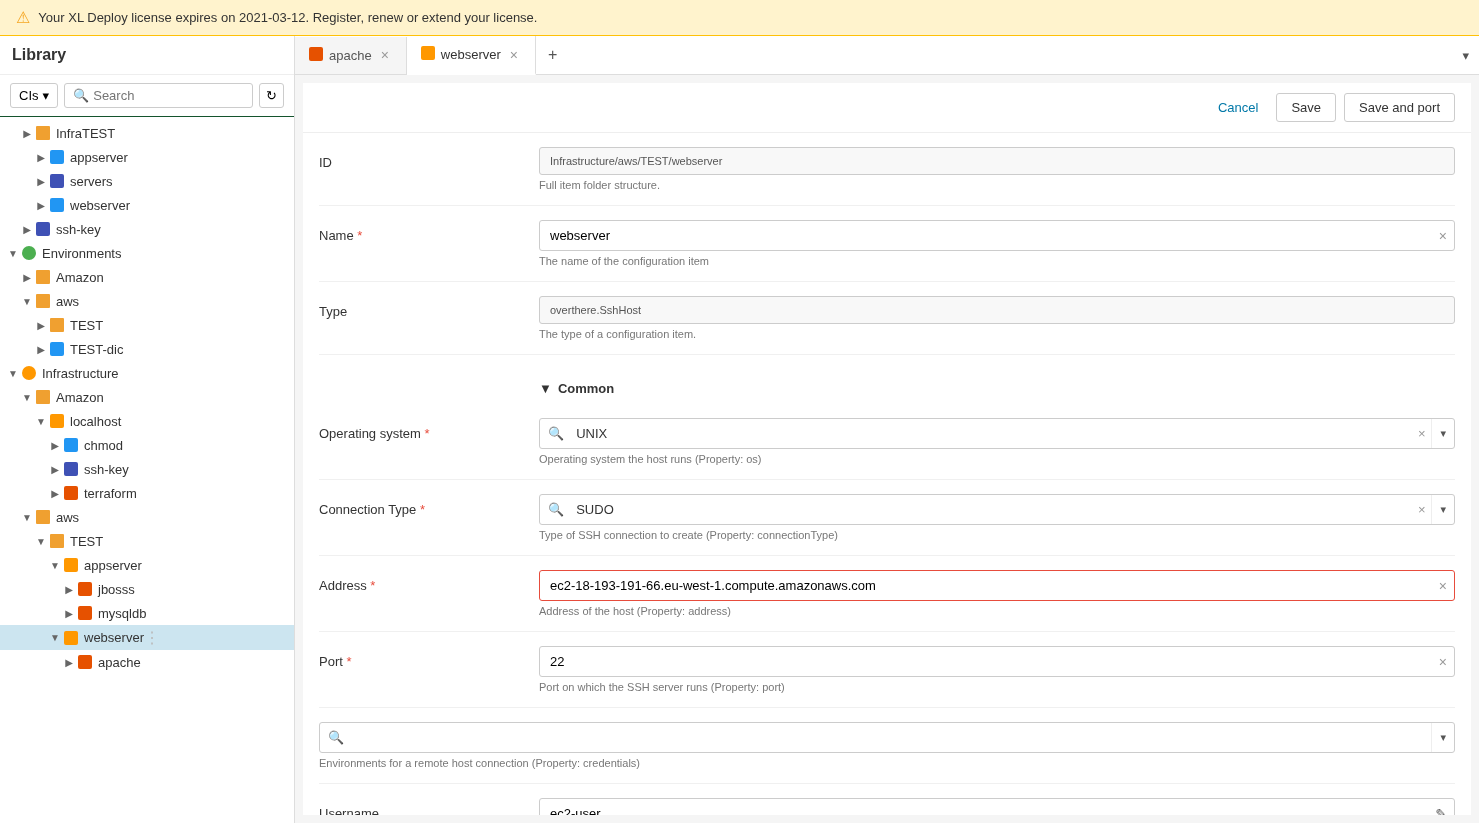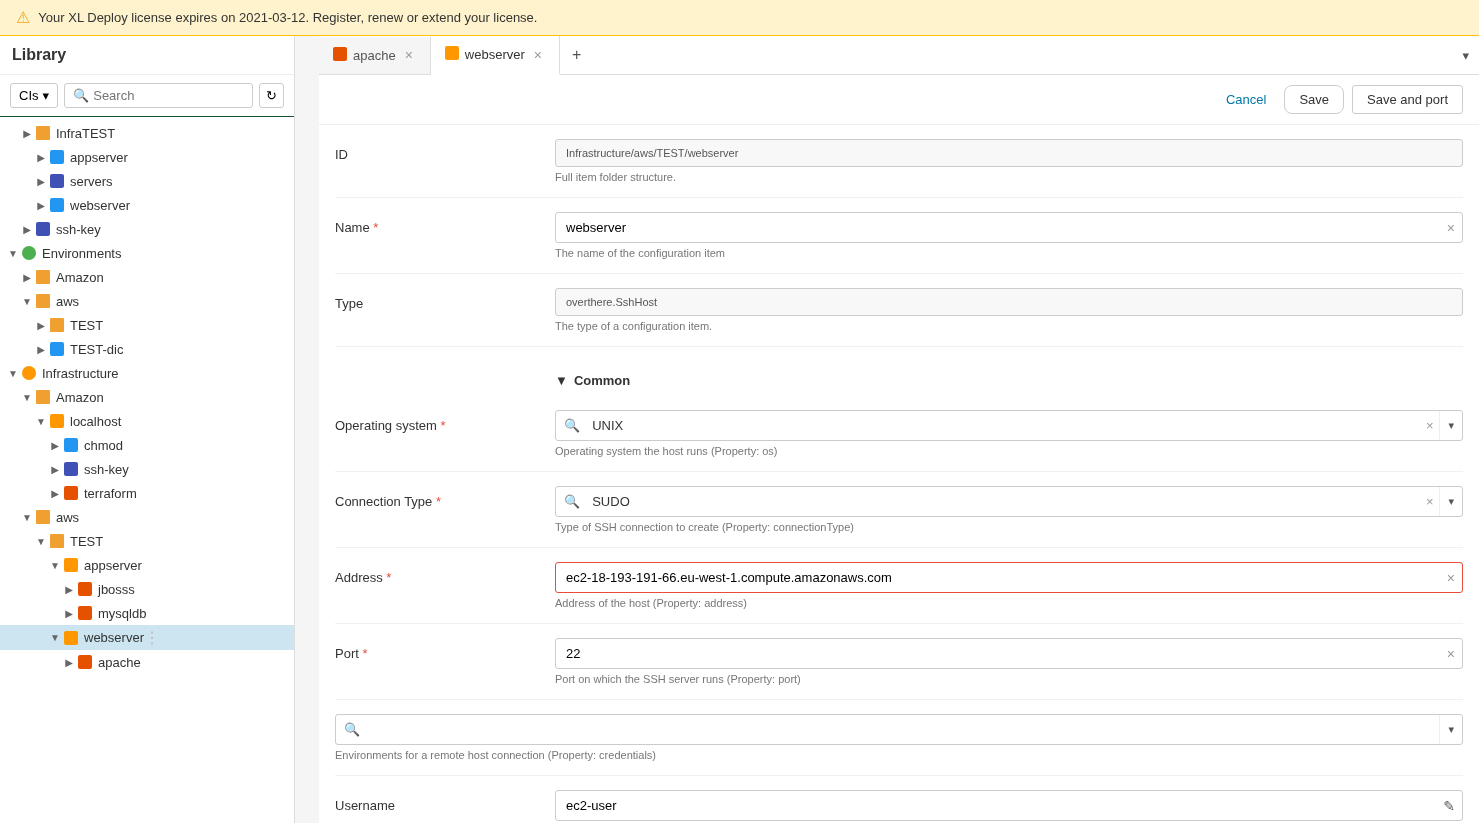--- a/index.html
+++ b/index.html
@@ -17,21 +17,20 @@
       color: #333;
       flex-shrink: 0;
     }
     .warning-icon { color: #f5a623; font-size: 16px; }
 
     
     .main-layout {
       display: flex;
       flex: 1;
       overflow: hidden;
-      gap: 24px;
     }
 
     
     .sidebar {
       width: 295px;
       background: #fff;
       border-right: 1px solid #ddd;
       display: flex;
       flex-direction: column;
       flex-shrink: 0;
@@ -154,21 +153,21 @@
       color: #555;
     }
     .tabs-spacer { flex: 1; }
     .tabs-dropdown { padding: 8px 10px; cursor: pointer; color: #555; }
 
     
     .form-area {
       flex: 1;
       overflow-y: auto;
       background: #fff;
-      margin: 0;
+      margin: 8px;
     }
     .form-header {
       display: flex;
       align-items: center;
       justify-content: flex-end;
       padding: 10px 16px;
       border-bottom: 1px solid #eee;
       gap: 8px;
       background: #fff;
     }
@@ -176,21 +175,21 @@
       background: none;
       border: none;
       color: #0078a8;
       cursor: pointer;
       font-size: 13px;
       padding: 6px 10px;
     }
     .btn-save {
       background: #fff;
       border: 1px solid #ccc;
-      border-radius: 8px;
+      border-radius: 3px;
       color: #333;
       cursor: pointer;
       font-size: 13px;
       padding: 6px 14px;
     }
     .btn-save-close {
       background: #fff;
       border: 1px solid #ccc;
       border-radius: 3px;
       color: #333;

